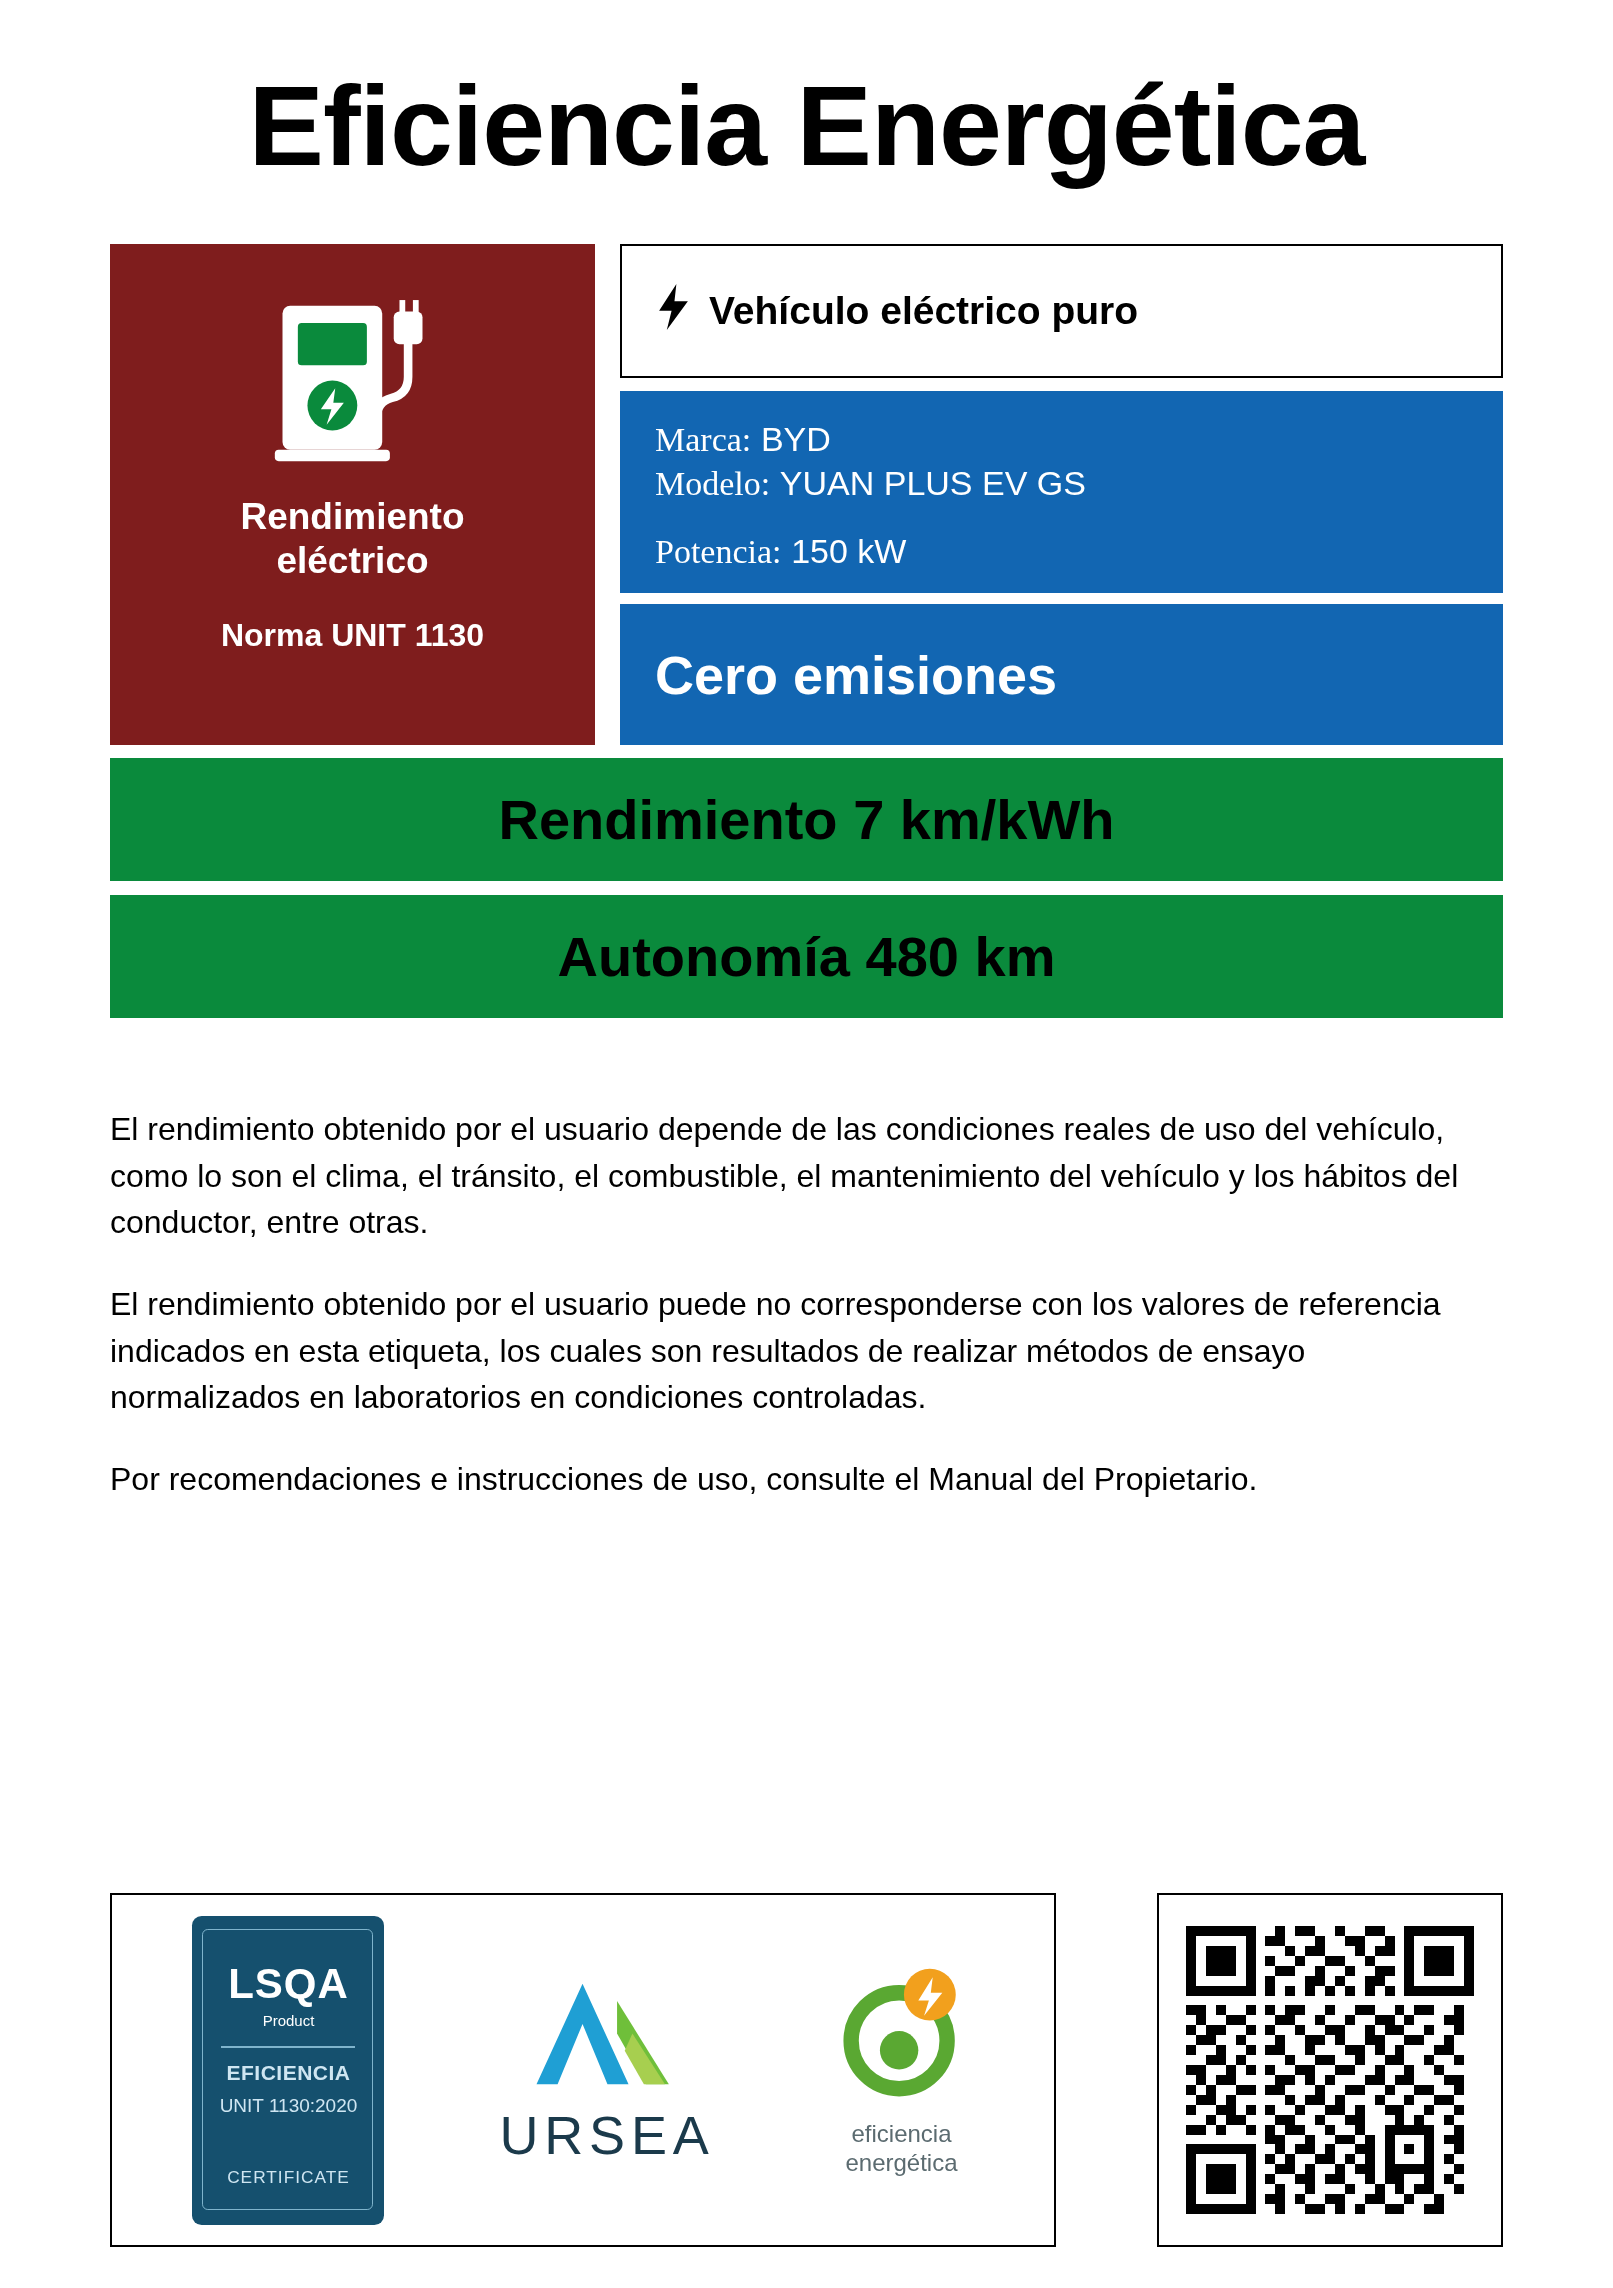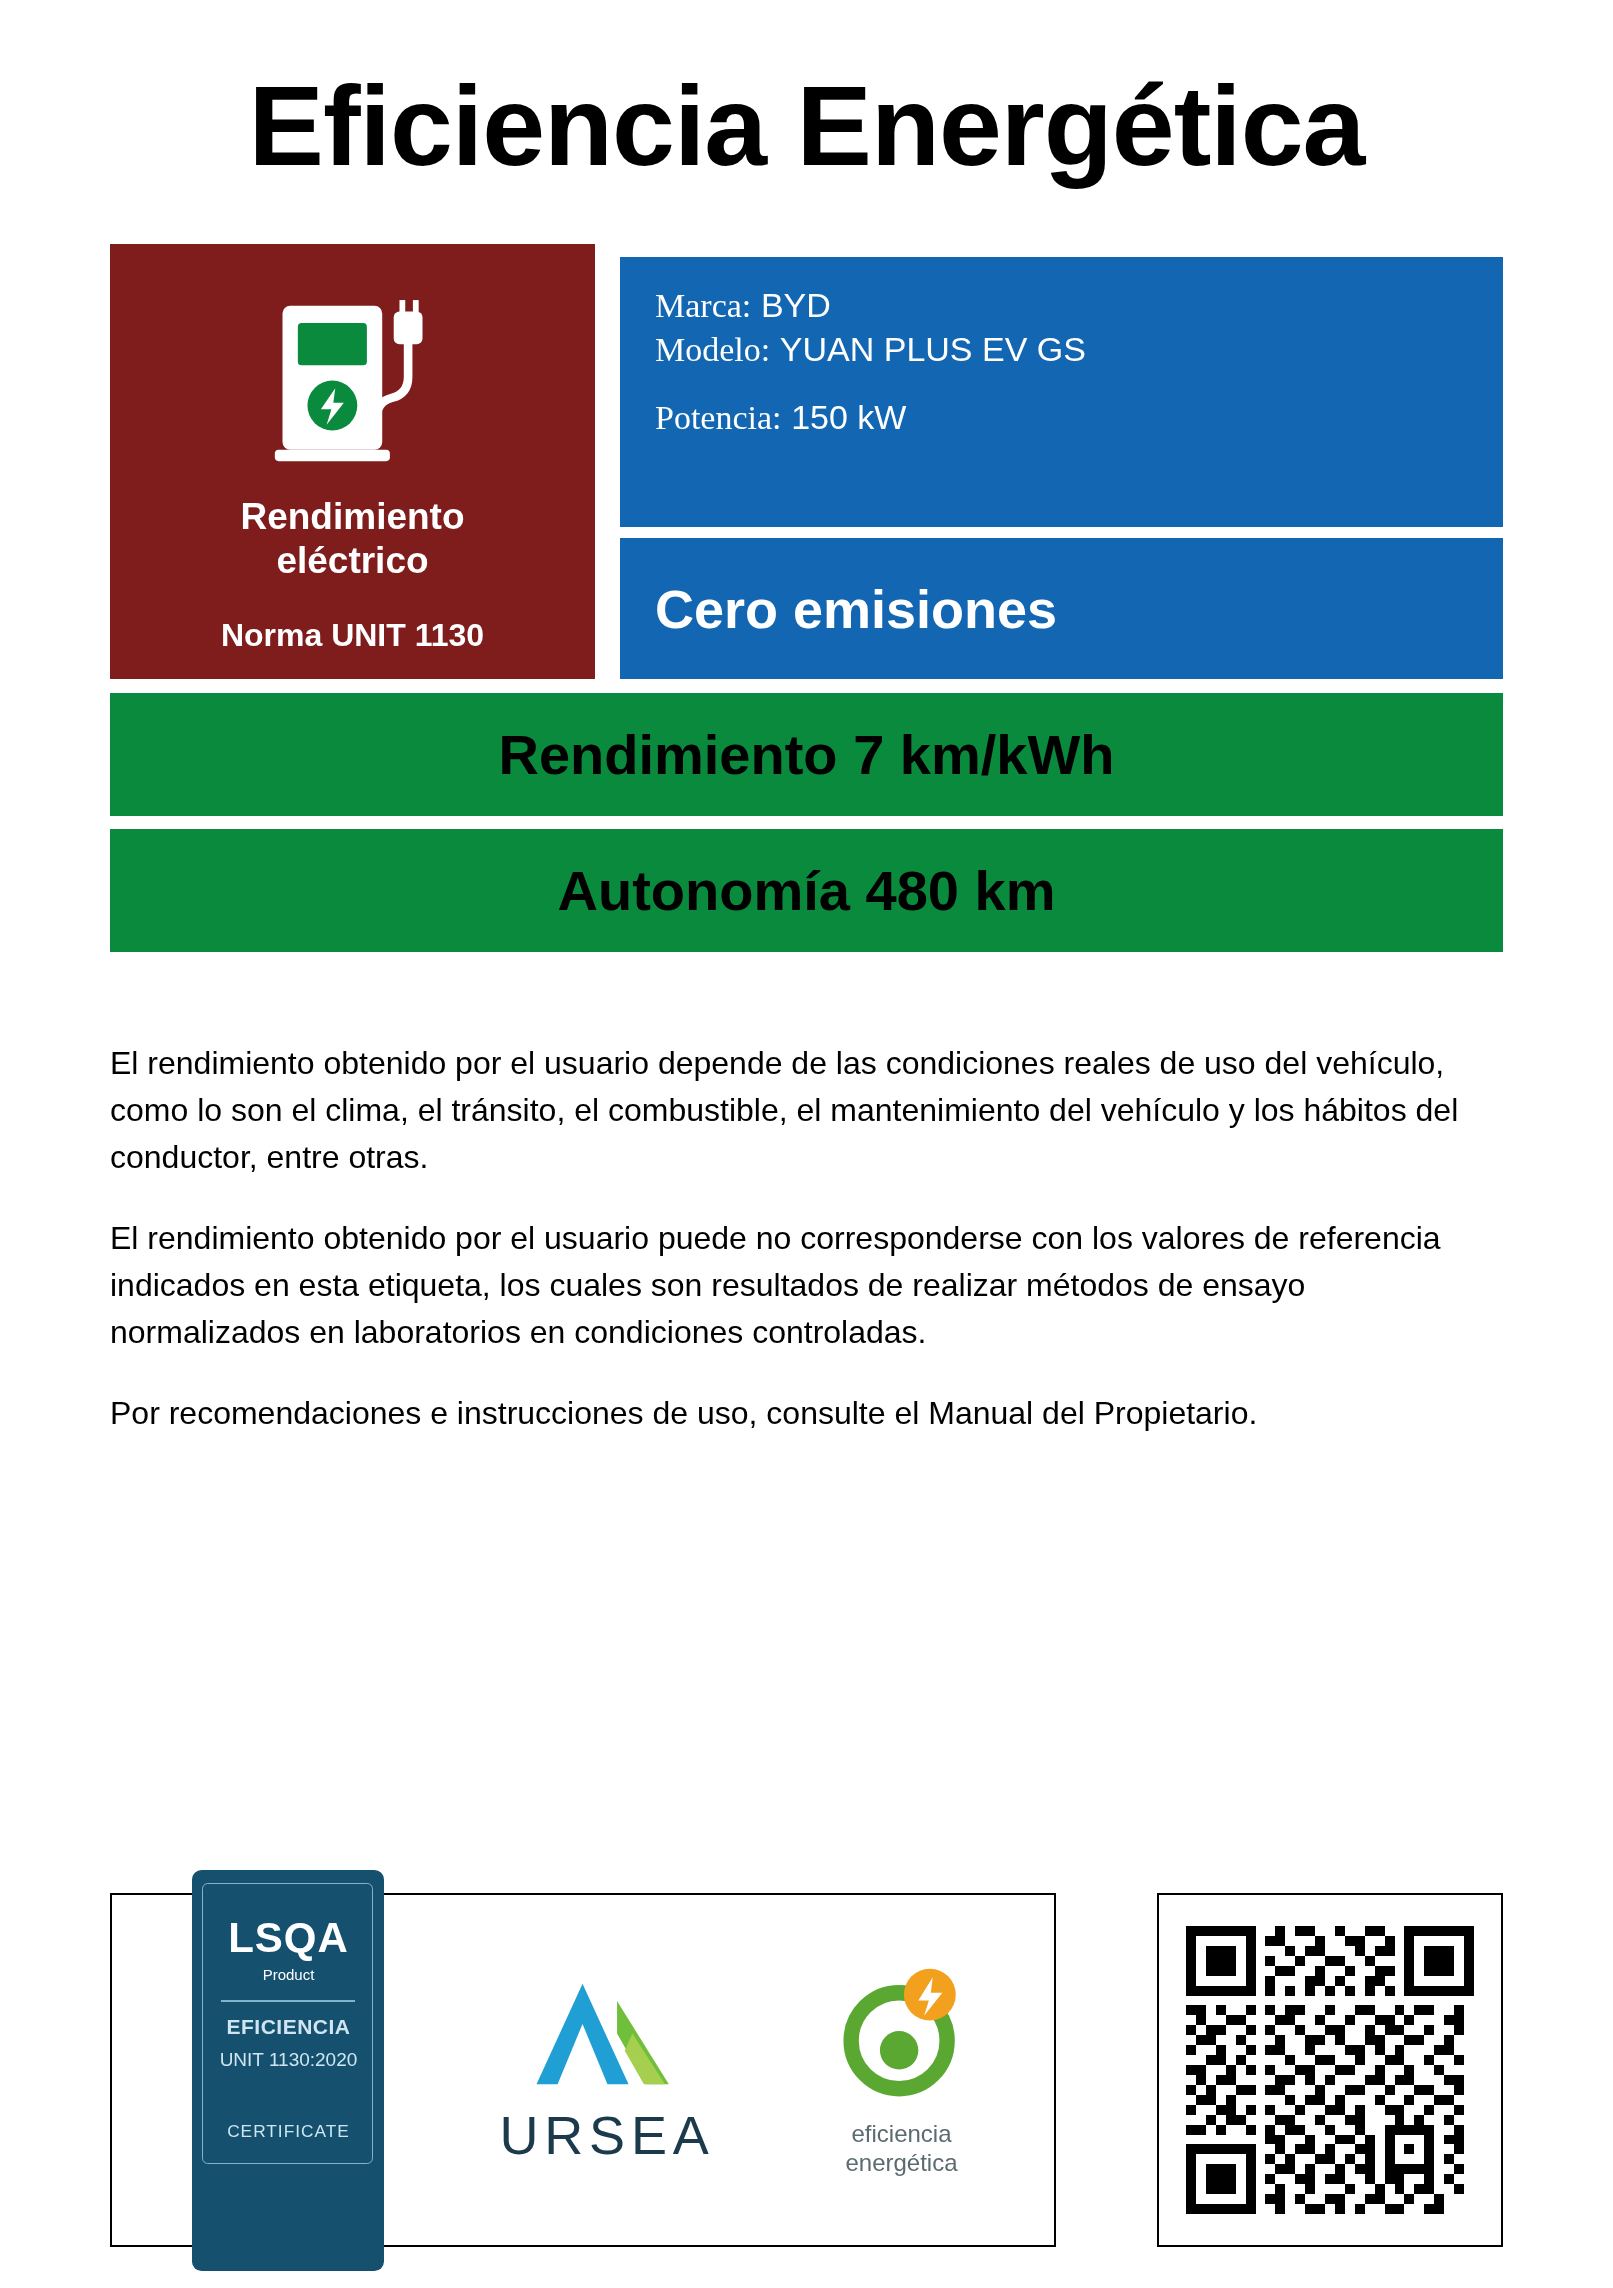--- a/index.html
+++ b/index.html
@@ -161,21 +161,21 @@
     width: 946px;
     height: 354px;
     box-sizing: border-box;
     display: flex;
     align-items: center;
     justify-content: space-around;
     padding: 0 23px;
   }
   .lsqa {
     width: 192px;
-    height: 401px;
+    height: 309px;
     background: #15506e;
     border-radius: 9.6px;
     color: #ffffff;
     display: flex;
     flex-direction: column;
     align-items: center;
     padding-top: 15.4px;
     box-sizing: border-box;
     position: relative;
     overflow: hidden;
@@ -296,20 +296,28 @@
       </div>
       <div class="perf-label">
         <div>Rendimiento</div>
         <div>eléctrico</div>
       </div>
       <div class="norm-label">Norma UNIT 1130</div>
     </div>
 
     <div class="right-col">
 
+      <div class="ev-type-box">
+        <span class="bolt">
+          <svg width="33" height="46" viewBox="0 0 34 48" xmlns="http://www.w3.org/2000/svg">
+            <path d="M20 0 L2 28 L15 28 L10 48 L32 18 L18 18 Z" fill="#000000"></path>
+          </svg>
+        </span>
+        <span class="ev-type-text">Vehículo eléctrico puro</span>
+      </div>
 
       <div class="blue-info">
         <div class="kv-row">
           <span class="kv-key">Marca:</span>
           <span class="kv-val" style="margin-left:9.6px;">BYD</span>
         </div>
         <div class="kv-row">
           <span class="kv-key">Modelo:</span>
           <span class="kv-val" style="margin-left:9.6px;">YUAN PLUS EV GS</span>
         </div>

